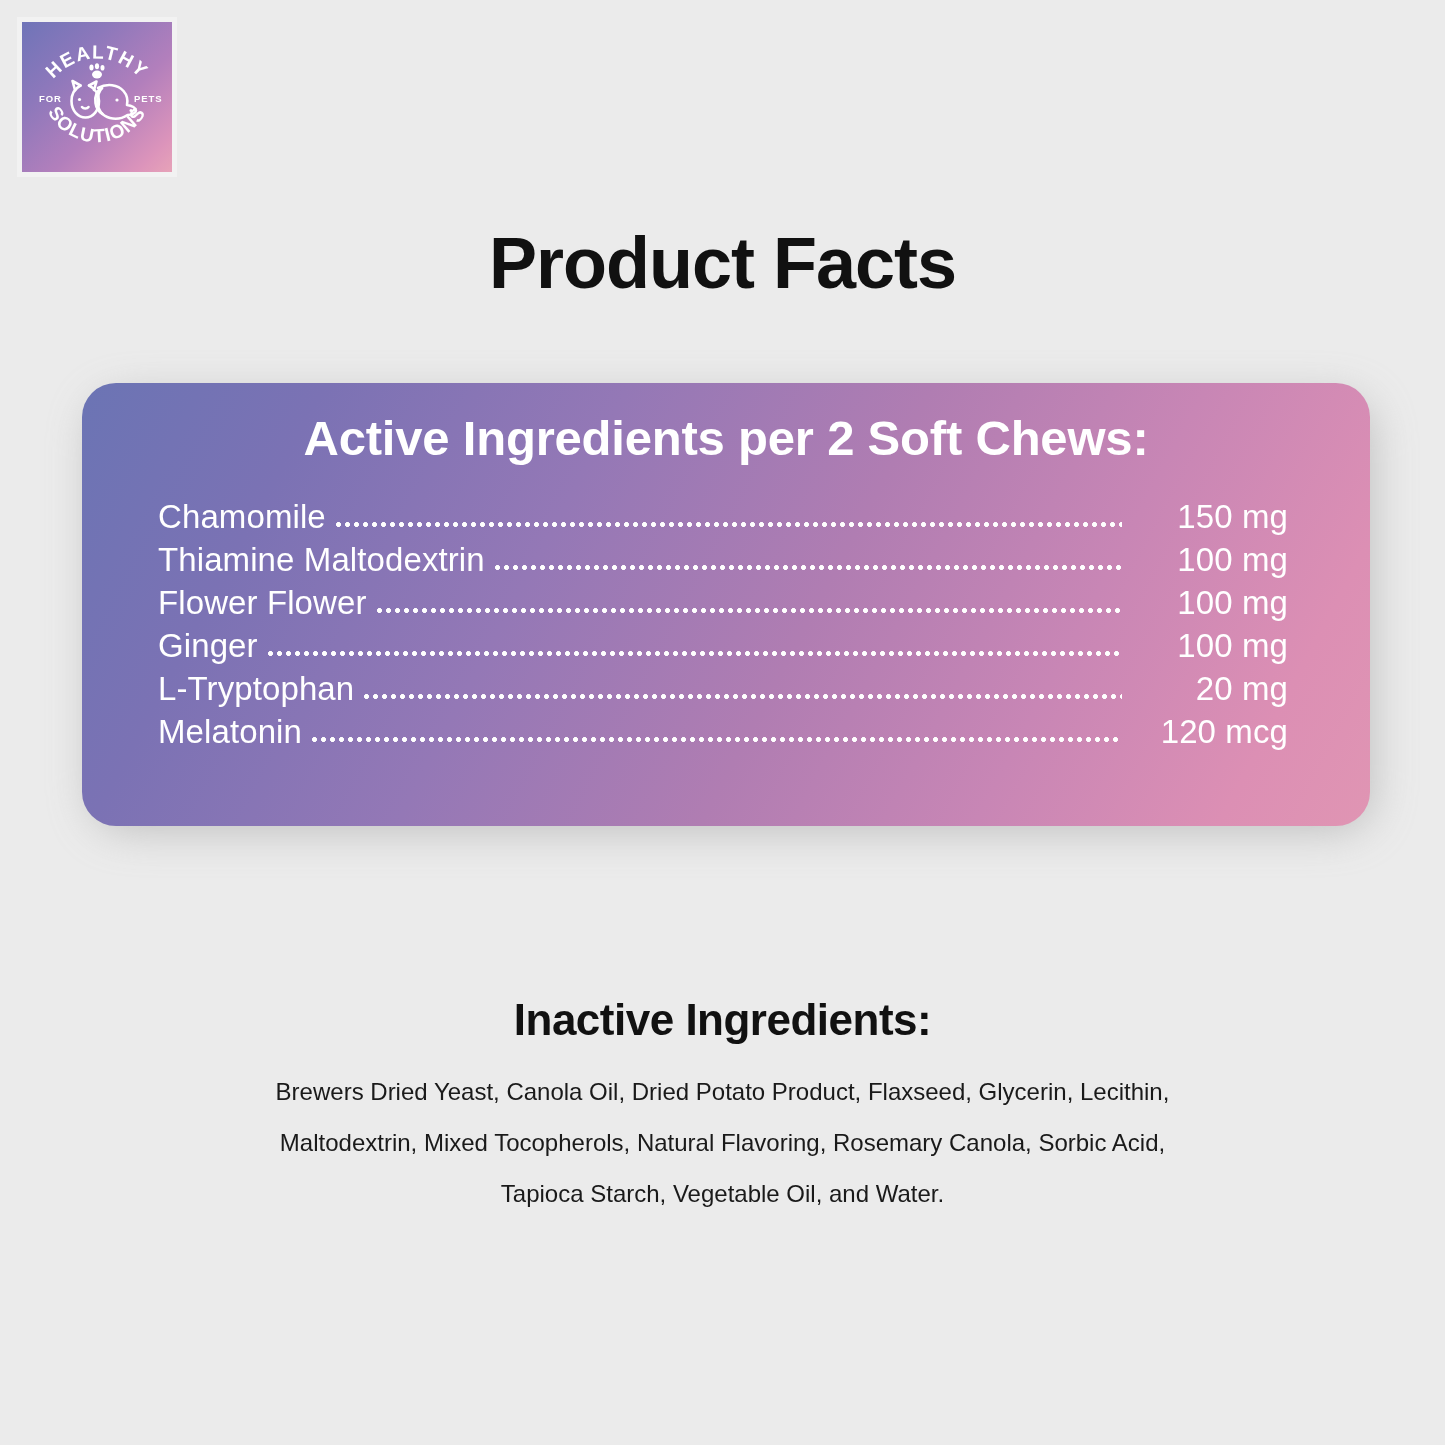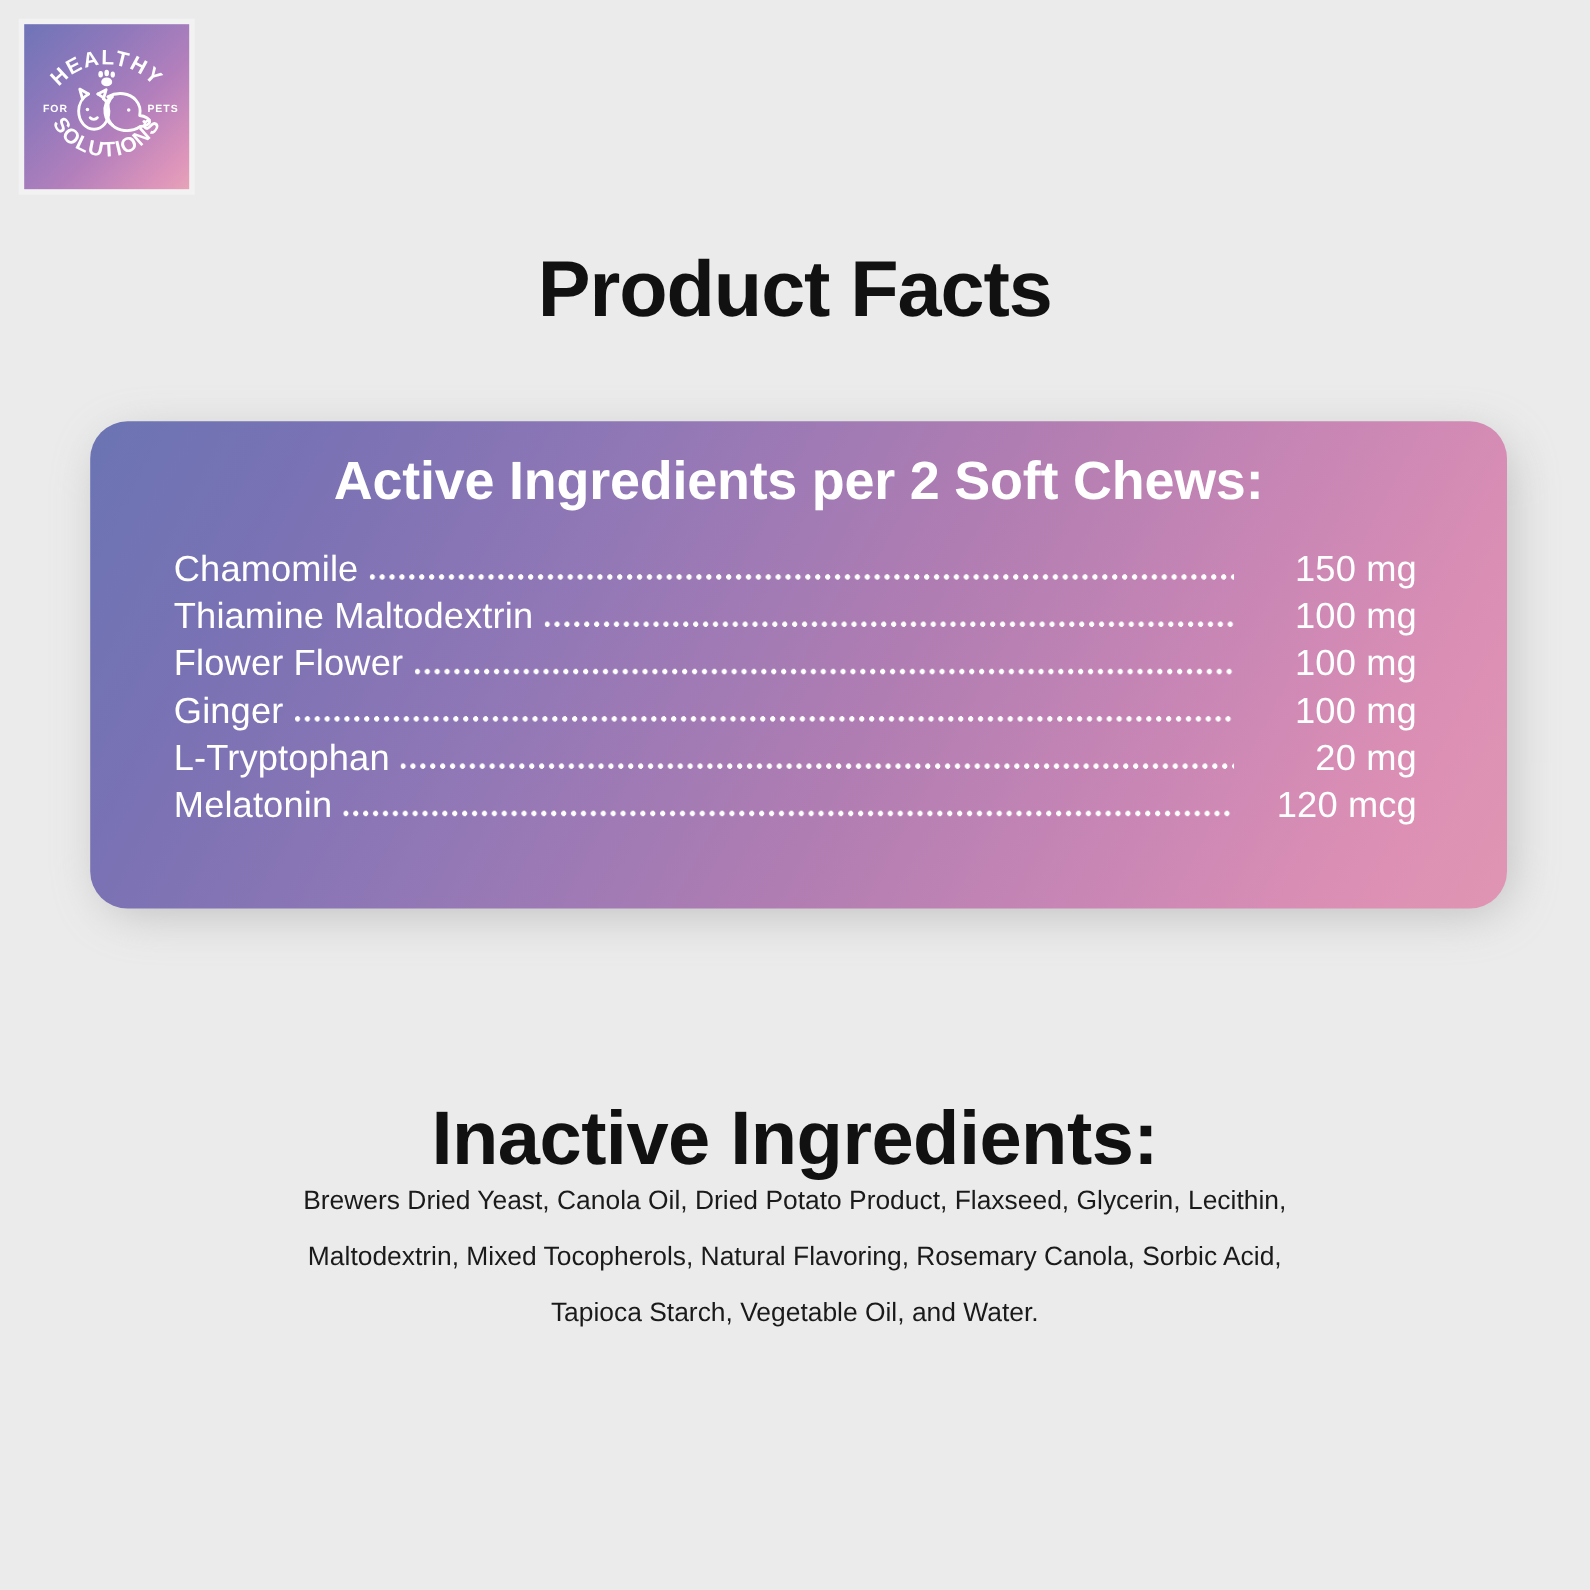--- a/index.html
+++ b/index.html
@@ -140,21 +140,21 @@
     min-width: 160px;
   }
 
   
   .inactive-title {
     position: absolute;
     left: 0;
     top: 995px;
     width: 1445px;
     text-align: center;
-    font-size: 69px;
+    font-size: 44px;
     font-weight: 700;
     color: #111111;
     letter-spacing: -0.5px;
     white-space: nowrap;
   }
   .inactive-body {
     position: absolute;
     left: 70px;
     top: 1066px;
     width: 1305px;

